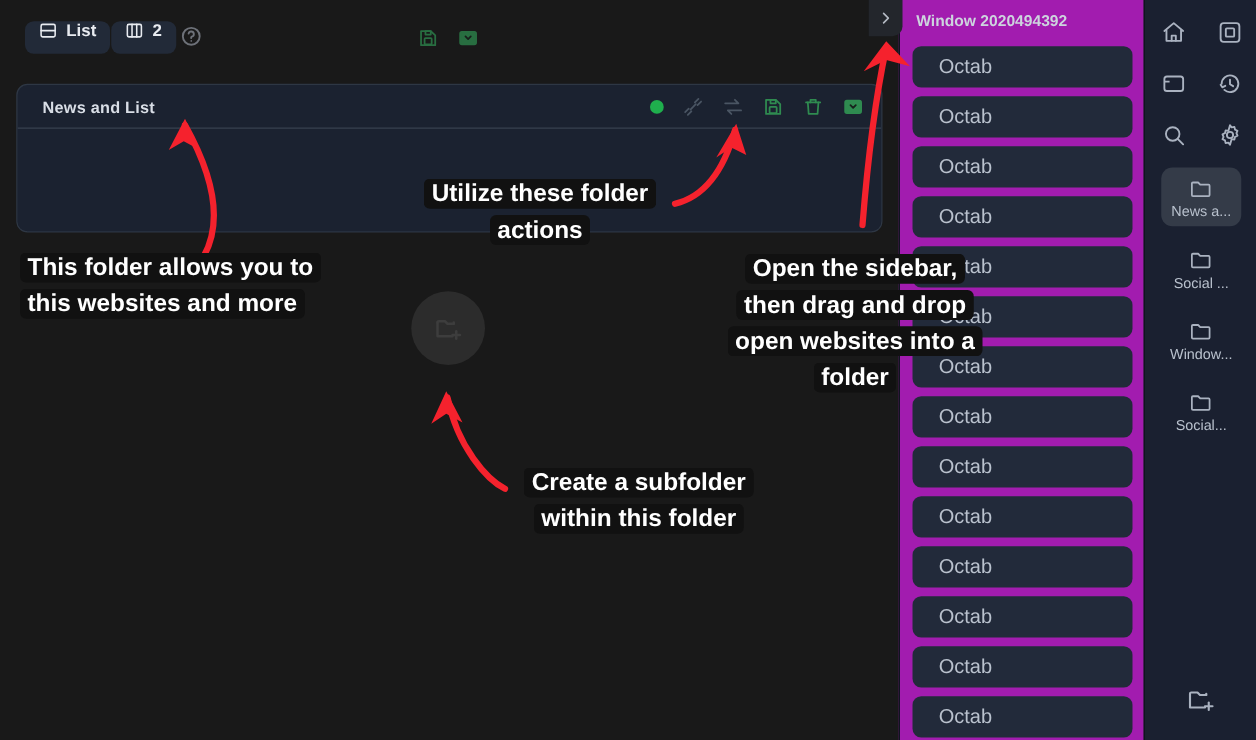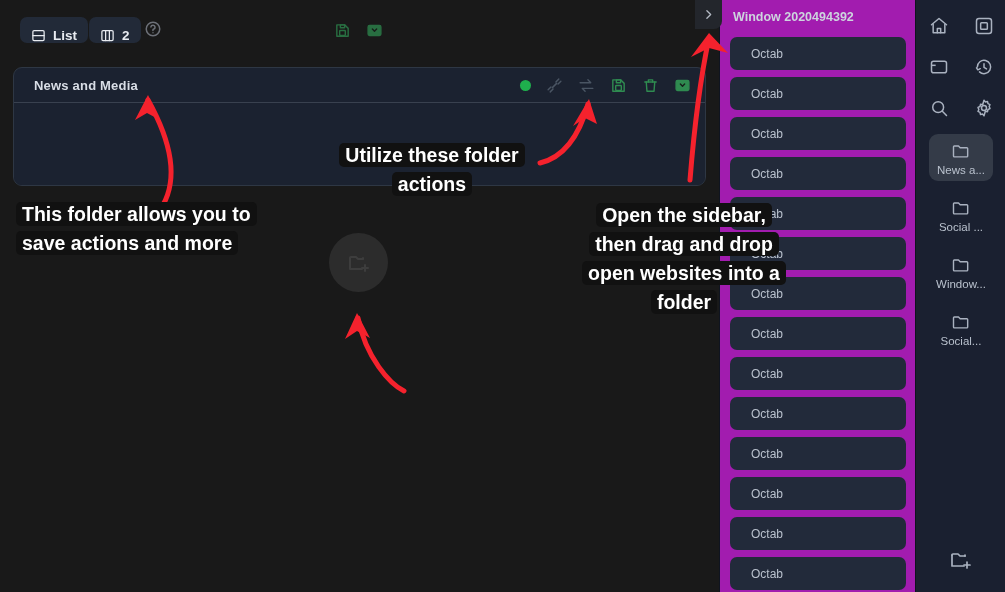--- a/index.html
+++ b/index.html
@@ -18,21 +18,21 @@
     background: #191919;
   }
 
   
   #toolbar {
     position: absolute; left: 0; top: 0;
     width: 719px; height: 59px;
   }
   .tb-btn {
     position: absolute;
-    display: flex; align-items: flex-end; gap: 7px;
+    display: flex; align-items: flex-start; gap: 7px;
     height: 26px; padding: 0 11px;
     border-radius: 7px;
     background: #222a38;
     color: #e8ebf0;
     font-size: 13.5px; font-weight: 700;
     cursor: pointer;
   }
   #tb-list { left: 20px; top: 17px; }
   #tb-cols { left: 89px; top: 17px; }
   .tb-ghost {
@@ -109,21 +109,21 @@
     display: flex; flex-direction: column; gap: 7px;
   }
   .tab-item {
     height: 33px; border-radius: 7px;
     background: #222a3a;
     display: flex; align-items: center;
     cursor: pointer;
   }
   .tab-item-label {
     margin-left: 21px;
-    color: #b9c1cd; font-size: 12px;
+    color: #b9c1cd; font-size: 16px;
   }
   #sidebar-collapse {
     position: absolute; left: -25px; top: 0px;
     width: 27px; height: 29px;
     background: #23262c;
     border-radius: 0 0 8px 0;
     display: flex; align-items: center; justify-content: center;
     color: #b4bac4;
     cursor: pointer;
   }
@@ -241,21 +241,21 @@
       <div class="tb-ghost gicon" id="tb-win">
         <svg width="17" height="17" viewBox="0 0 24 24" fill="currentColor" stroke="currentColor" stroke-width="2" stroke-linejoin="round">
           <rect x="3" y="5" width="18" height="14" rx="2" fill="currentColor"></rect>
           <path d="M9 10l3 3 3-3" fill="none" stroke="#17201c" stroke-linecap="round"></path>
         </svg>
       </div>
     </div>
 
     <div id="folder-card">
       <div id="folder-head">
-        <div id="folder-title">News and Media</div>
+        <div id="folder-title">News and List</div>
         <div id="folder-actions">
 
           <div class="dot"></div>
 
           <div class="fa-ic fa-dim">
             <svg width="17" height="17" viewBox="0 0 24 24" fill="none" stroke="currentColor" stroke-width="2" stroke-linecap="round">
               <path d="M14 7l4-4"></path>
                 <path d="M17 10l4-4"></path>
               <path d="M10 17l-4 4"></path>
                 <path d="M7 14l-4 4"></path>
@@ -470,22 +470,25 @@
     </g>
     <g fill="#f5222d">
       <path d="M148 95 L160 120 L147 113 L135 120 Z"></path>
       <path d="M589 99 L597 124 L585 118 L573 126 Z"></path>
       <path d="M709 33 L728 53 L709 48 L691 57 Z"></path>
       <path d="M357 313 L370 338 L357 331 L345 339 Z"></path>
     </g>
   </svg>
 
   <div class="ann" id="ann-1">
-    <span>This folder allows you to save actions and more</span>
+    <span>This folder allows you to this websites and more</span>
   </div>
   <div class="ann" id="ann-3">
     <span>Open the sidebar, then drag and drop open websites into a folder</span>
   </div>
   <div class="ann" id="ann-2">
     <span>Utilize these folder actions</span>
   </div>
+  <div class="ann" id="ann-4">
+    <span>Create a subfolder within this folder</span>
+  </div>
 
 </div>
 
 </body></html>

